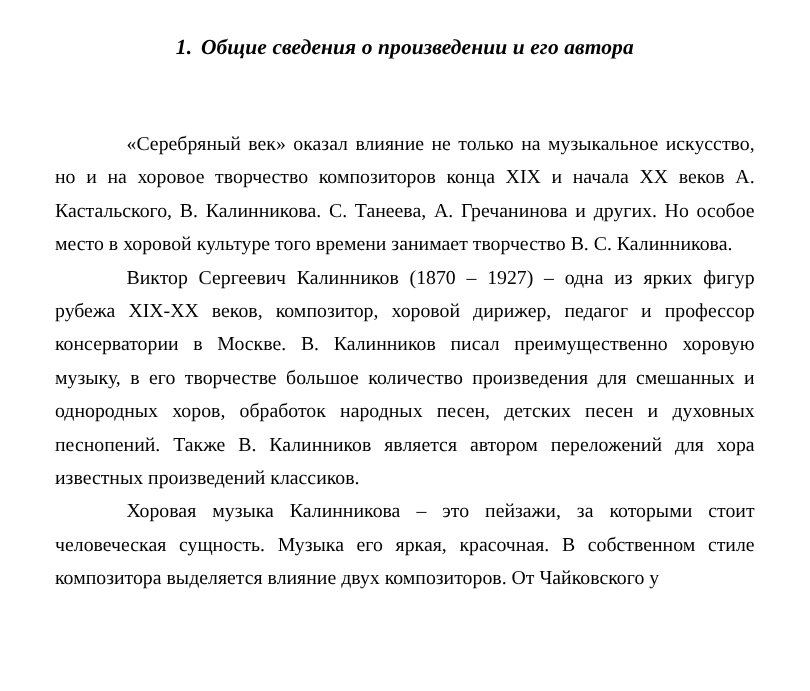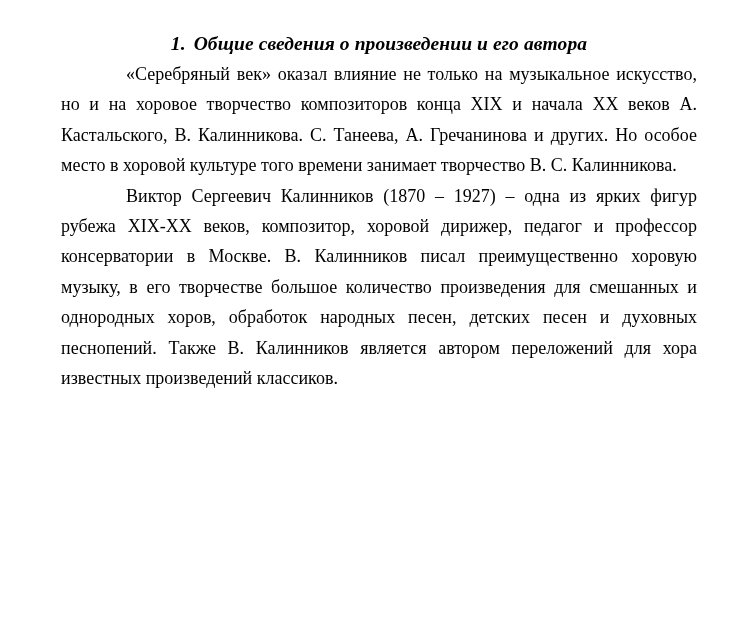--- a/index.html
+++ b/index.html
@@ -23,21 +23,21 @@
     left: 0;
     top: 0;
     width: 736px;
     height: 628px;
     overflow: hidden;
     box-sizing: border-box;
   }
 
   .doc-body {
     position: absolute;
-    left: 61px;
+    left: 50px;
     top: 0;
     width: 636px;
   }
 
   .heading {
     font-size: 19.5px;
     font-weight: bold;
     font-style: italic;
     text-align: center;
     line-height: 30px;
@@ -55,34 +55,36 @@
     font-size: 18px;
     line-height: 30.4px;
     text-align: justify;
     text-justify: inter-word;
     margin: 0;
     text-indent: 65px;
     hyphens: none;
   }
 
   .para.first {
+    margin-top: 56px;
   }
 
   .lead {
     font-weight: normal;
   }
 </style>
 </head>
 <body>
 
 <div class="page">
   <div class="doc-body">
 
     <h1 class="heading"><span class="num">1.</span><span>Общие сведения о произведении и его автора</span></h1>
 
     <p class="para first"><span>«Серебряный век» оказал влияние не только на музыкальное искусство, но и на хоровое творчество композиторов конца XIX и начала XX веков А. Кастальского, В. Калинникова. С. Танеева, А. Гречанинова и других. Но особое место в хоровой культуре того времени занимает творчество В. С. Калинникова.</span></p>
 
     <p class="para"><span class="lead">Виктор Сергеевич Калинников</span><span> (1870 – 1927) – одна из ярких фигур рубежа XIX-XX веков, композитор, хоровой дирижер, педагог и профессор консерватории в Москве. В. Калинников писал преимущественно хоровую музыку, в его творчестве большое количество произведения для смешанных и однородных хоров, обработок народных песен, детских песен и духовных песнопений. Также В. Калинников является автором переложений для хора известных произведений классиков.</span></p>
 
+    <p class="para"><span>Хоровая музыка Калинникова – это пейзажи, за которыми стоит человеческая сущность. Музыка его яркая, красочная. В собственном стиле композитора выделяется влияние двух композиторов. От Чайковского у</span></p>
 
   </div>
 
 </div>
 
 </body></html>

